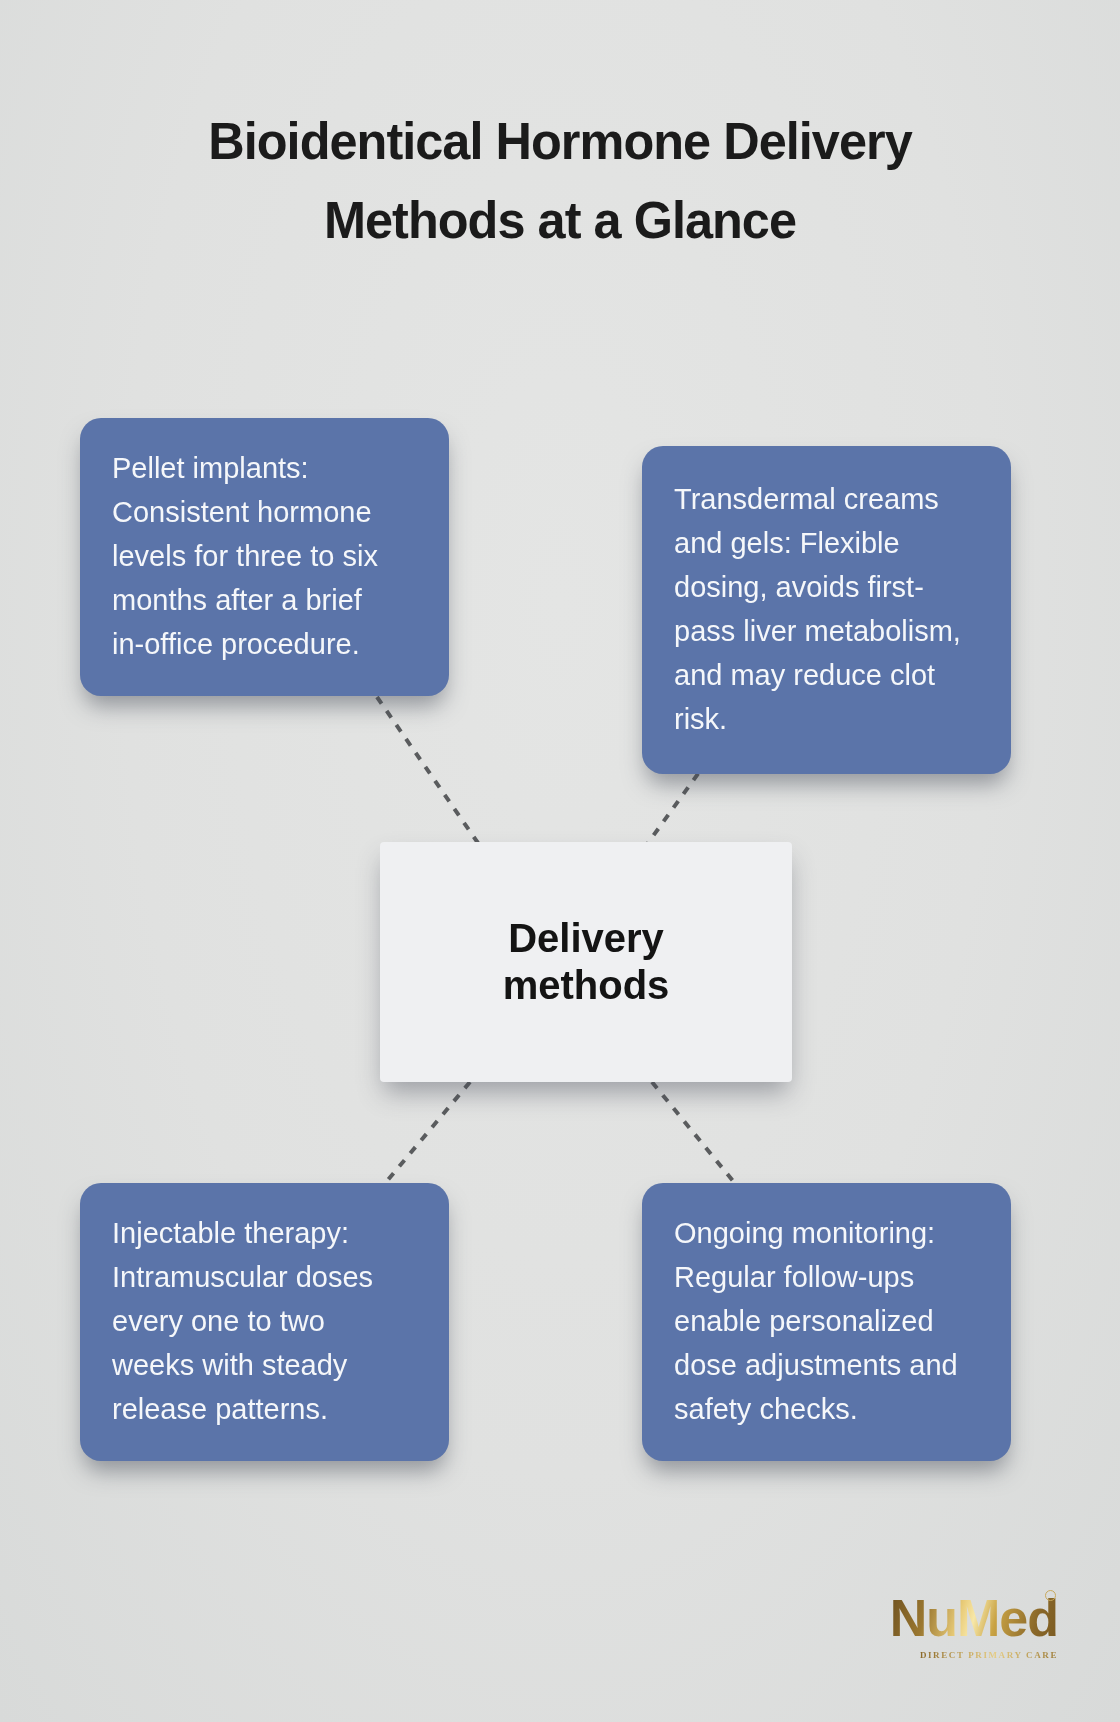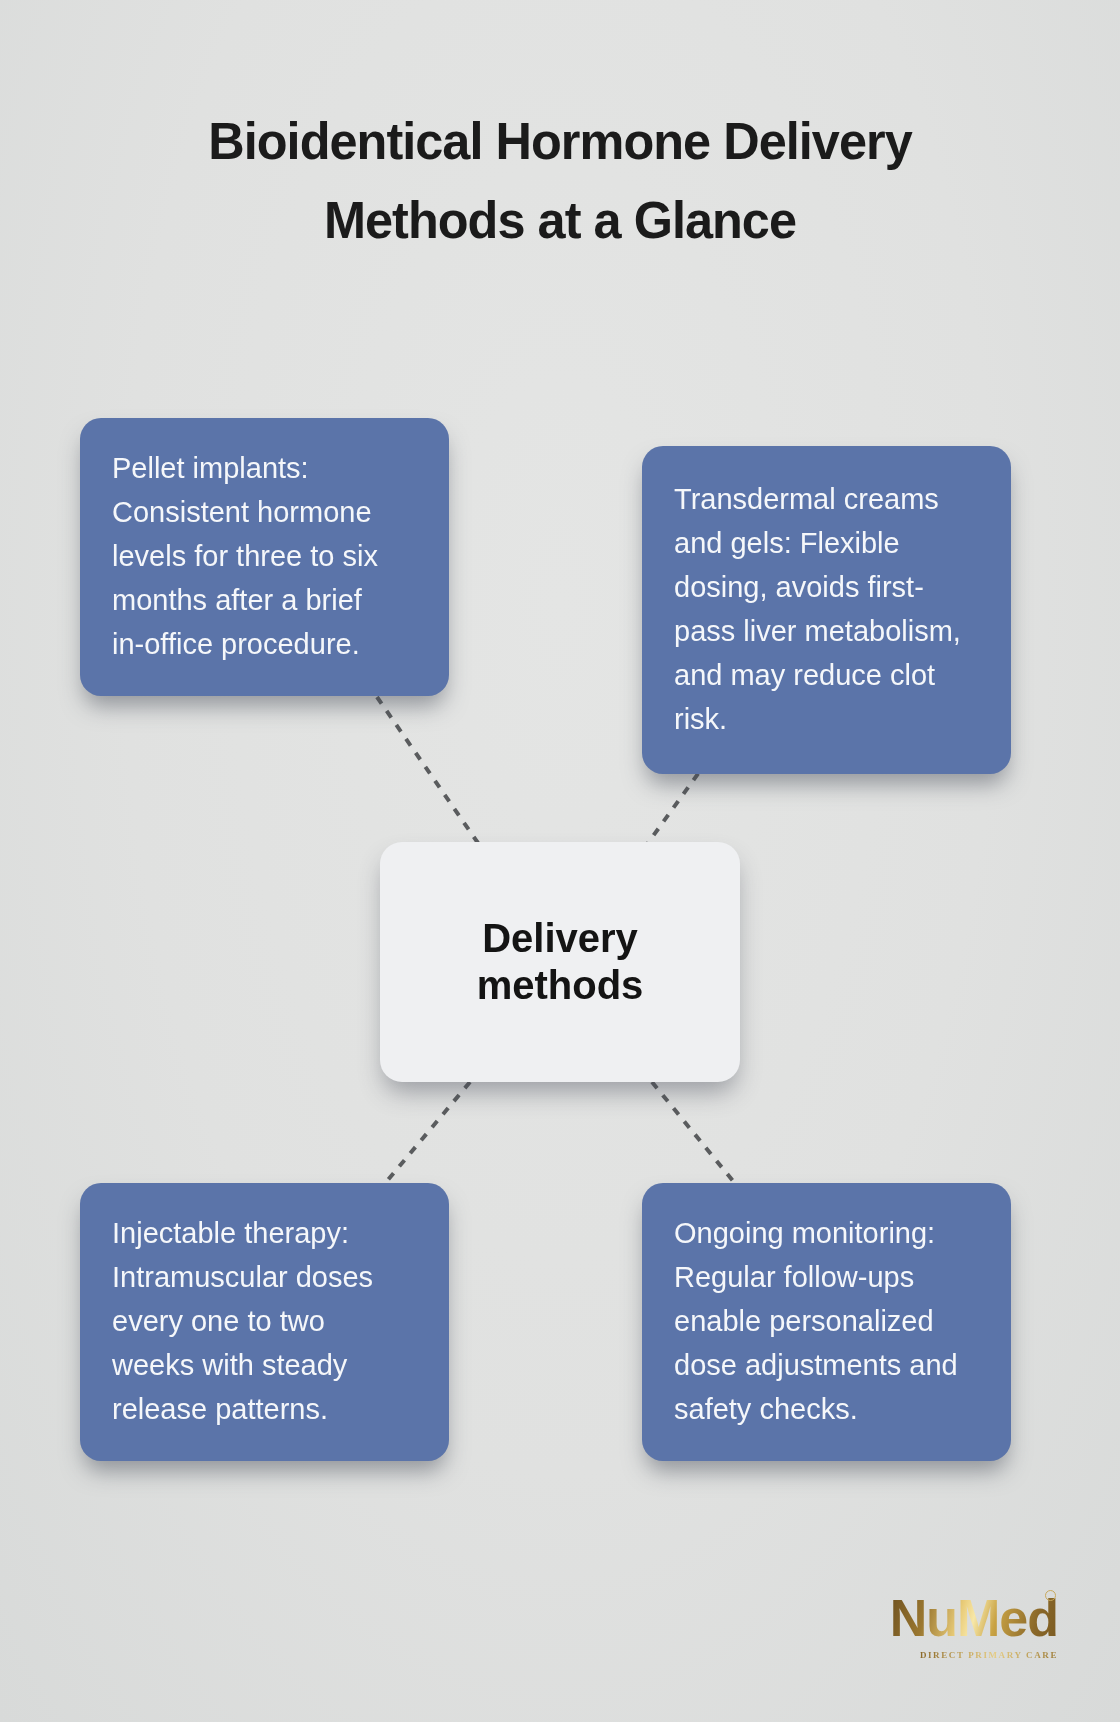--- a/index.html
+++ b/index.html
@@ -55,23 +55,23 @@
   }
   .card-top-left     { left: 80px;  top: 418px;  height: 278px; }
   .card-top-right    { left: 642px; top: 418px;  height: 328px; padding-top: 31px; margin-top: 28px; }
   .card-bottom-left  { left: 80px;  top: 1183px; height: 278px; }
   .card-bottom-right { left: 642px; top: 1183px; height: 278px; }
 
   
   .center-node {
     position: absolute;
     left: 380px; top: 842px;
-    width: 360px; height: 240px;
+    width: 412px; height: 240px;
     background: #eff0f2;
-    border-radius: 22px;
+    border-radius: 4px;
     box-shadow: 0 14px 24px -4px rgba(70,76,88,0.45);
     display: flex;
     align-items: center;
     justify-content: center;
     text-align: center;
     box-sizing: border-box;
     padding: 20px 56px;
     color: #141414;
     font-size: 40px;
     font-weight: 700;

